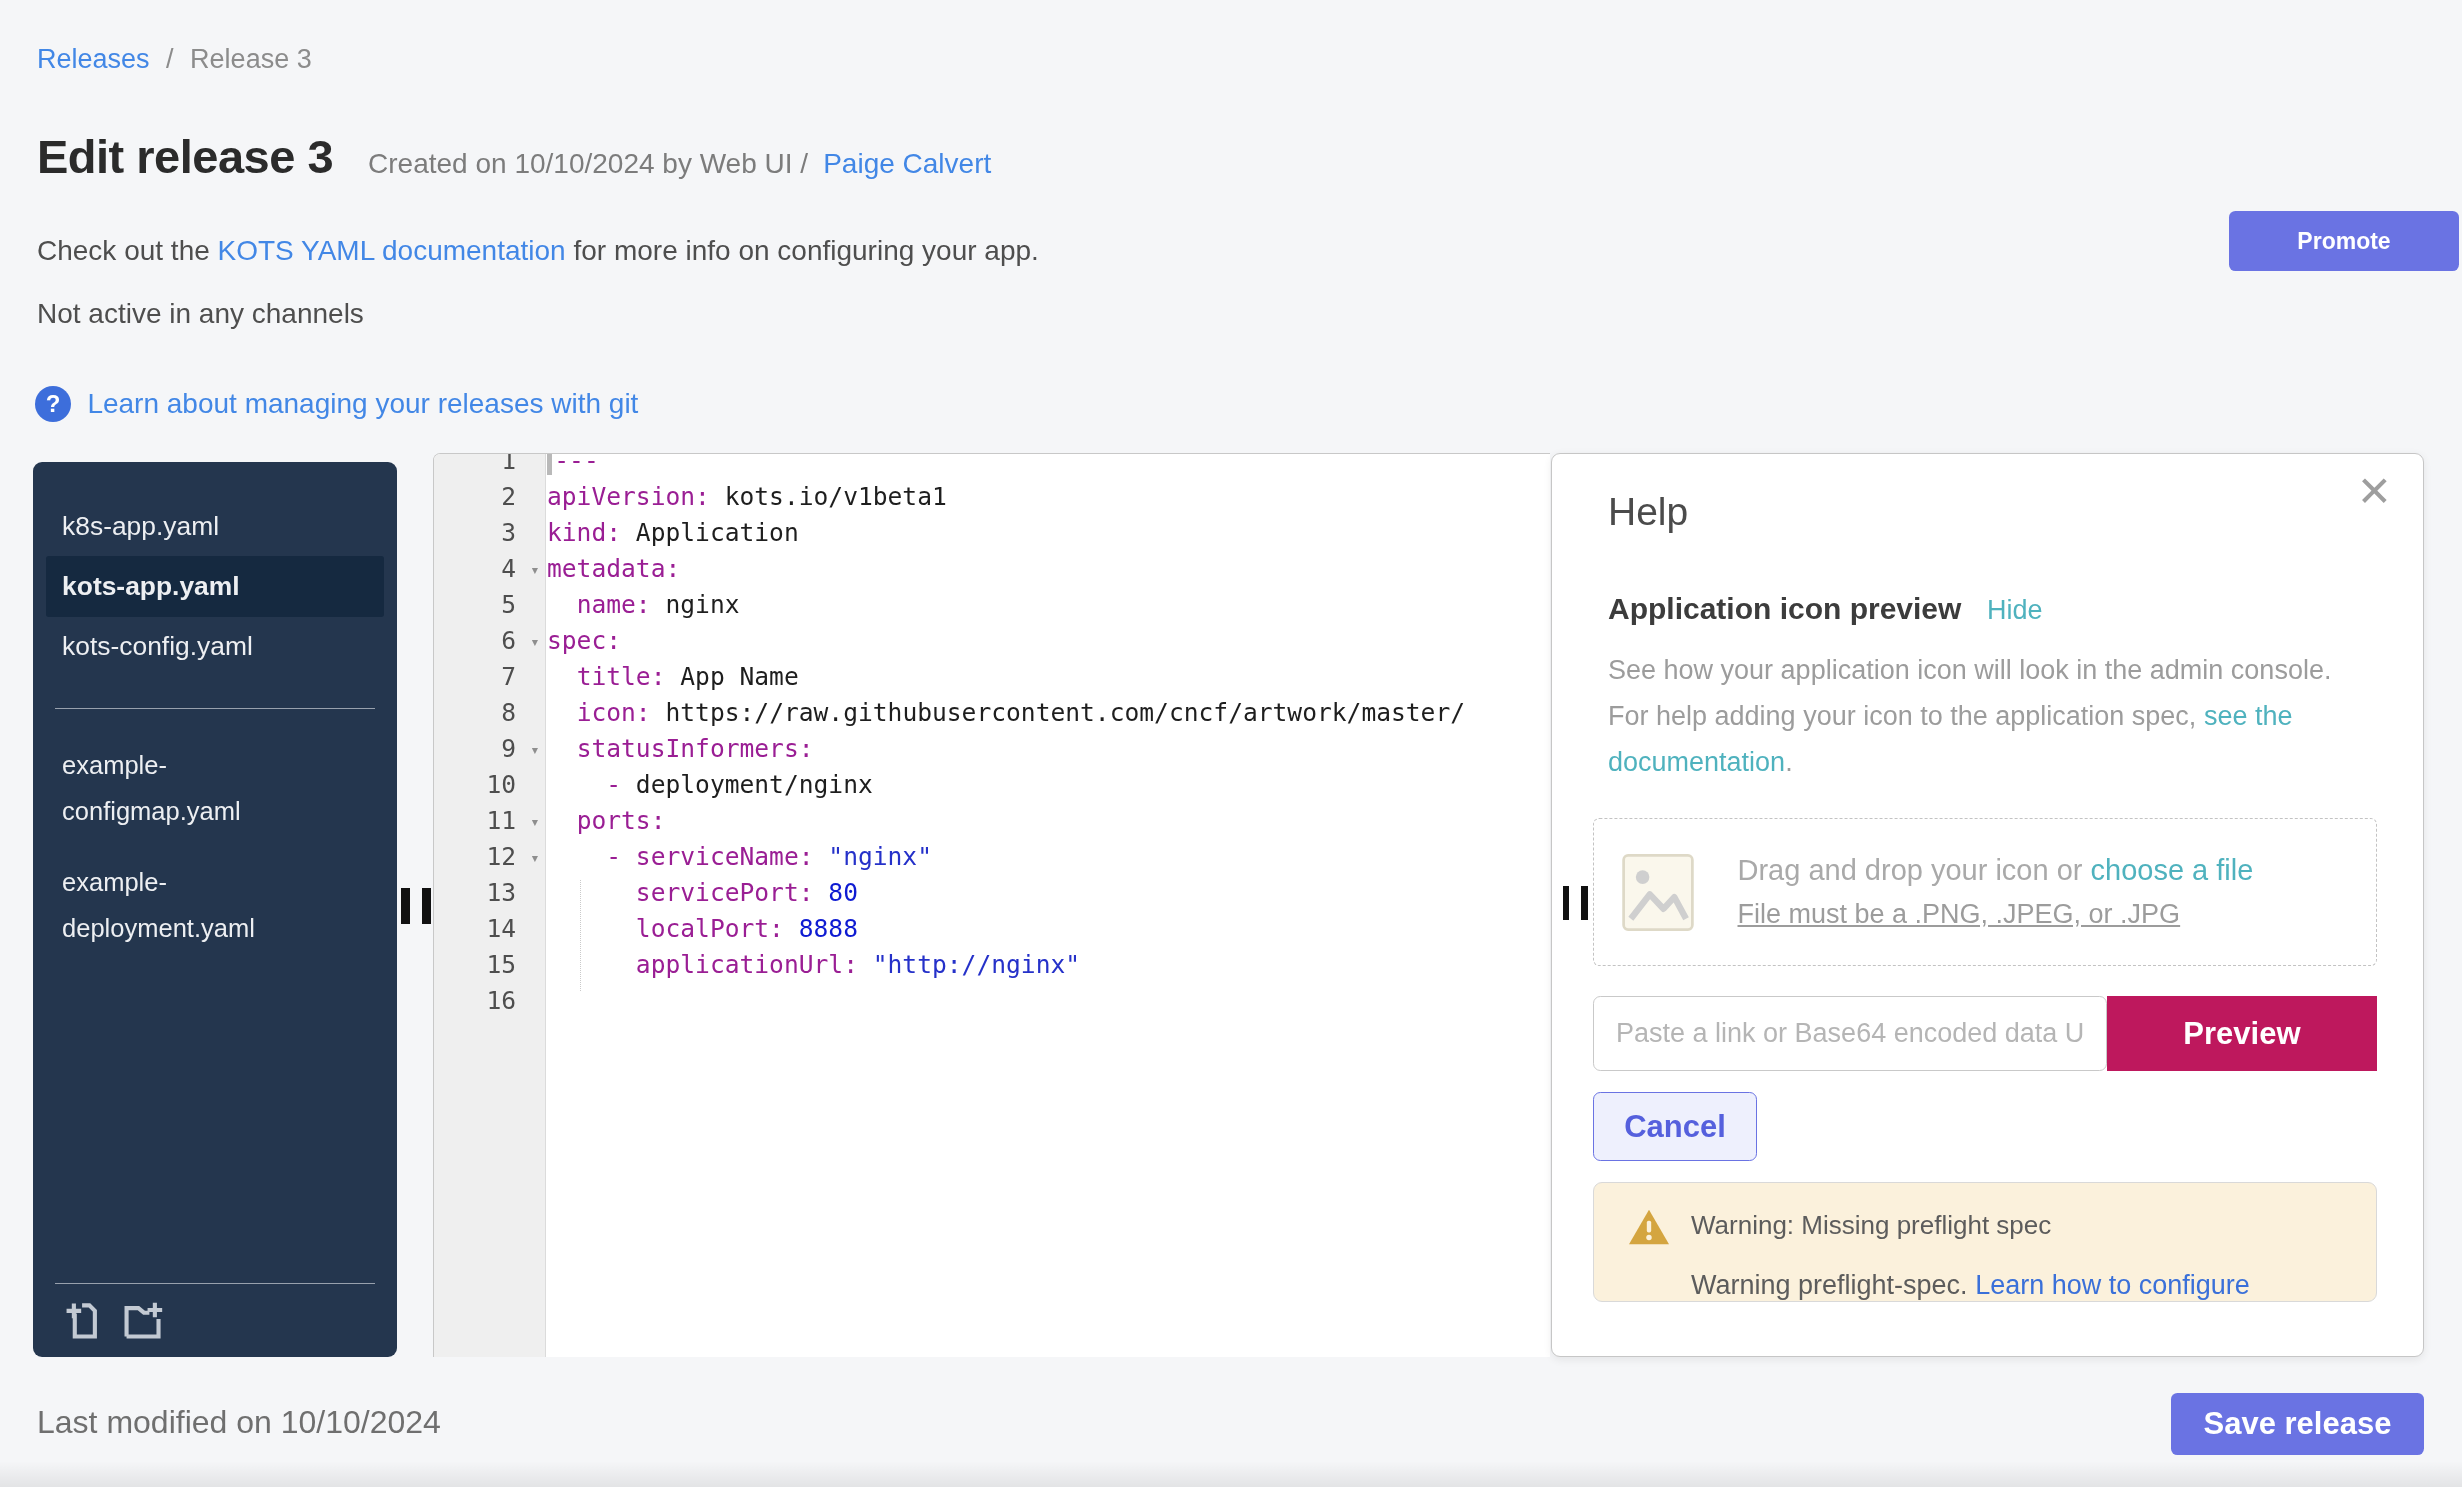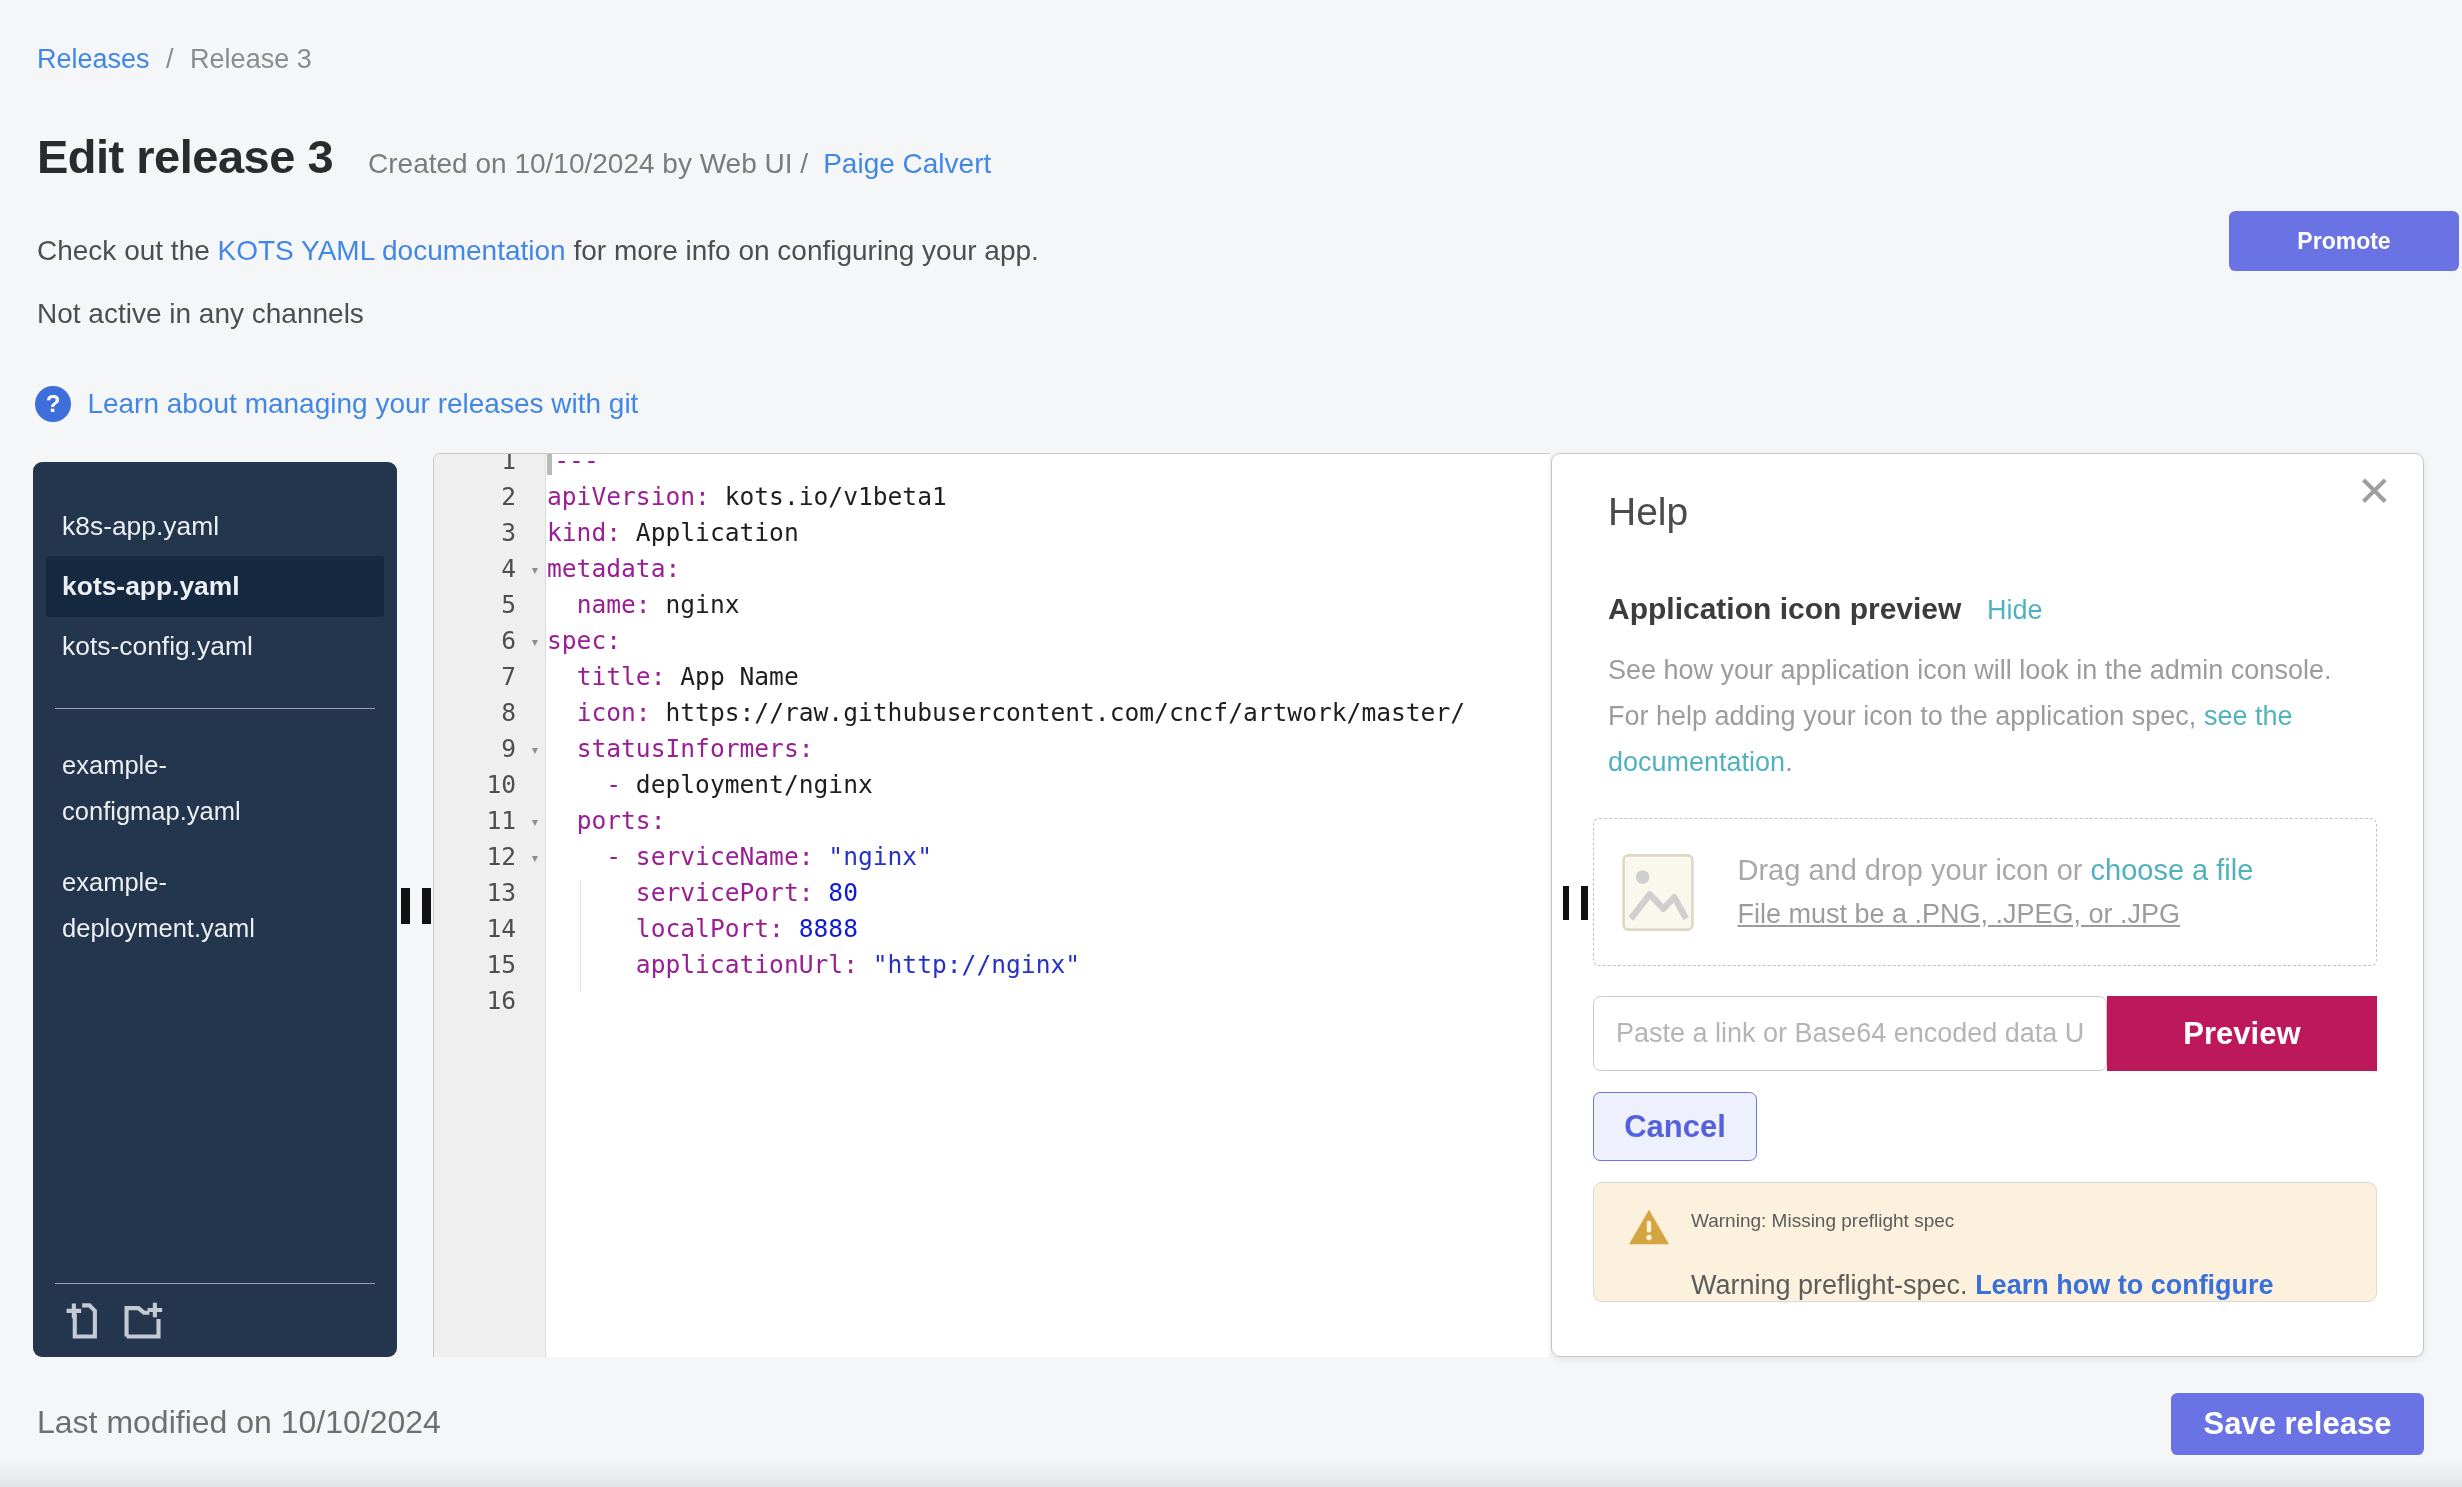--- a/index.html
+++ b/index.html
@@ -84,23 +84,23 @@
   .input-row{position:absolute;left:41px;right:46px;top:542px;display:flex;justify-content:space-between;}
   .url-input{width:528px;height:75px;box-sizing:border-box;border:1.8px solid #C9C9C9;border-radius:7.3px;
              padding:0 22px;font-size:27px;color:#555;font-family:"Liberation Sans",sans-serif;background:#fff;}
   .url-input::placeholder{color:#B5B5B5;}
   .preview-btn{width:278px;height:75px;background:#be185d;color:#fff;font-size:31px;font-weight:bold;border-radius:0;}
   .cancel-btn{position:absolute;left:41px;top:638px;width:164px;height:69px;background:#EEF0FD;
               border:1.8px solid var(--accent);color:#5560DD;font-size:31px;font-weight:bold;border-radius:7.3px;box-sizing:border-box;}
   .warning{position:absolute;left:41px;right:46px;top:728px;height:120px;background:var(--warning-bg);
            border:0.9px solid #D9D9D9;border-radius:9px;box-sizing:border-box;overflow:hidden;}
   .warn-icon{position:absolute;left:33px;top:24px;width:44px;height:40px;}
-  .warn-line1{position:absolute;left:97px;top:27px;font-size:19px;color:#5C5C5C;}
+  .warn-line1{position:absolute;left:97px;top:27px;font-size:26px;color:#5C5C5C;}
   .warn-line2{position:absolute;left:97px;top:87px;font-size:27px;color:#5C5C5C;}
-  .warn-line2 a{color:#3A70D9;font-weight:bold;text-align:center;}
+  .warn-line2 a{color:#3A70D9;font-weight:normal;text-align:center;}
 
   
   .last-modified{position:absolute;left:37px;top:1404px;font-size:32px;color:#6F6F6F;}
   .bottom-fade{position:absolute;left:0;right:0;bottom:0;height:27px;
                background:linear-gradient(to bottom,rgba(0,0,0,0),rgba(0,0,0,0.08));pointer-events:none;}
 </style>
 </head>
 <body>
 
 <div class="page">

